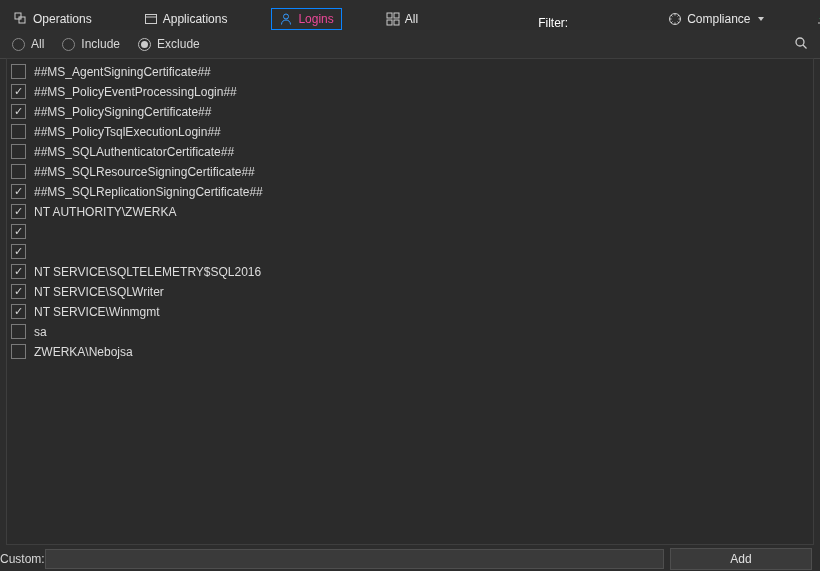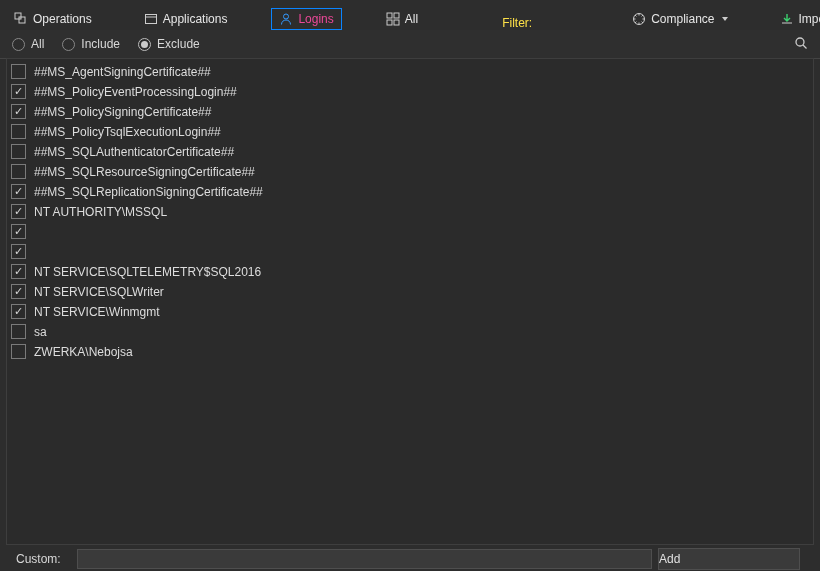--- a/index.html
+++ b/index.html
@@ -18,21 +18,21 @@
     border:1px solid transparent;
   }
   .tb-btn.active{
     border:1px solid #0a84ff;color:#ec4899;
   }
   .tb-btn .icon svg{display:block;}
   .tb-sep{
     width:1px;height:20px;background:#555;margin:0 8px;
   }
   .tb-spacer{flex:1;}
-  .tb-label{padding:0 4px;color:#fde047;}
+  .tb-label{padding:0 4px;color:#ffffff;margin-left:36px;}
 
   .filter-row{
     display:flex;align-items:center;height:28px;
     padding:0 8px;background:#2f2f2f;
     border-bottom:1px solid #444;
   }
   .radio-group{display:flex;align-items:center;gap:18px;padding-left:4px;}
   .radio{
     display:flex;align-items:center;gap:6px;cursor:pointer;
   }
@@ -61,30 +61,30 @@
   }
   .chk.checked::after{
     content:"\2713";color:#d8d8d8;font-size:11px;line-height:1;
   }
   .list-label{color:#dddddd;}
 
   .bottom-bar{
     position:absolute;left:0;right:0;bottom:0;height:24px;
     display:flex;align-items:center;background:#2d2d2d;
   }
-  .bottom-bar .lbl{padding:0 16px;}
+  .bottom-bar .lbl{padding:0 0;}
   .custom-input{
     flex:1;height:18px;background:#3a3a3a;
     border:1px solid #4e4e4e;color:#ddd;padding:0 4px;
     font:inherit;outline:none;
   }
   .add-btn{
-    width:140px;height:20px;margin-left:6px;margin-right:20px;
+    width:140px;height:20px;margin-left:6px;margin-right:8px;
     background:#3a3a3a;border:1px solid #4e4e4e;
-    display:flex;align-items:center;justify-content:flex-start;
+    display:flex;align-items:center;justify-content:center;
     cursor:pointer;color:#e0e0e0;
   }
   .caret-down{
     width:0;height:0;border-left:3px solid transparent;
     border-right:3px solid transparent;border-top:4px solid #ccc;
     margin-left:2px;
   }
 </style>
 </head>
 <body>
@@ -230,21 +230,21 @@
     <div class="list-row">
       <span class="chk"></span>
       <span class="list-label">##MS_SQLResourceSigningCertificate##</span>
     </div>
     <div class="list-row">
       <span class="chk checked"></span>
       <span class="list-label">##MS_SQLReplicationSigningCertificate##</span>
     </div>
     <div class="list-row">
       <span class="chk checked"></span>
-      <span class="list-label">NT AUTHORITY\MSSQL</span>
+      <span class="list-label">NT AUTHORITY\ZWERKA</span>
     </div>
     <div class="list-row">
       <span class="chk checked"></span>
     </div>
     <div class="list-row">
       <span class="chk checked"></span>
     </div>
     <div class="list-row">
       <span class="chk checked"></span>
       <span class="list-label">NT SERVICE\SQLTELEMETRY$SQL2016</span>

